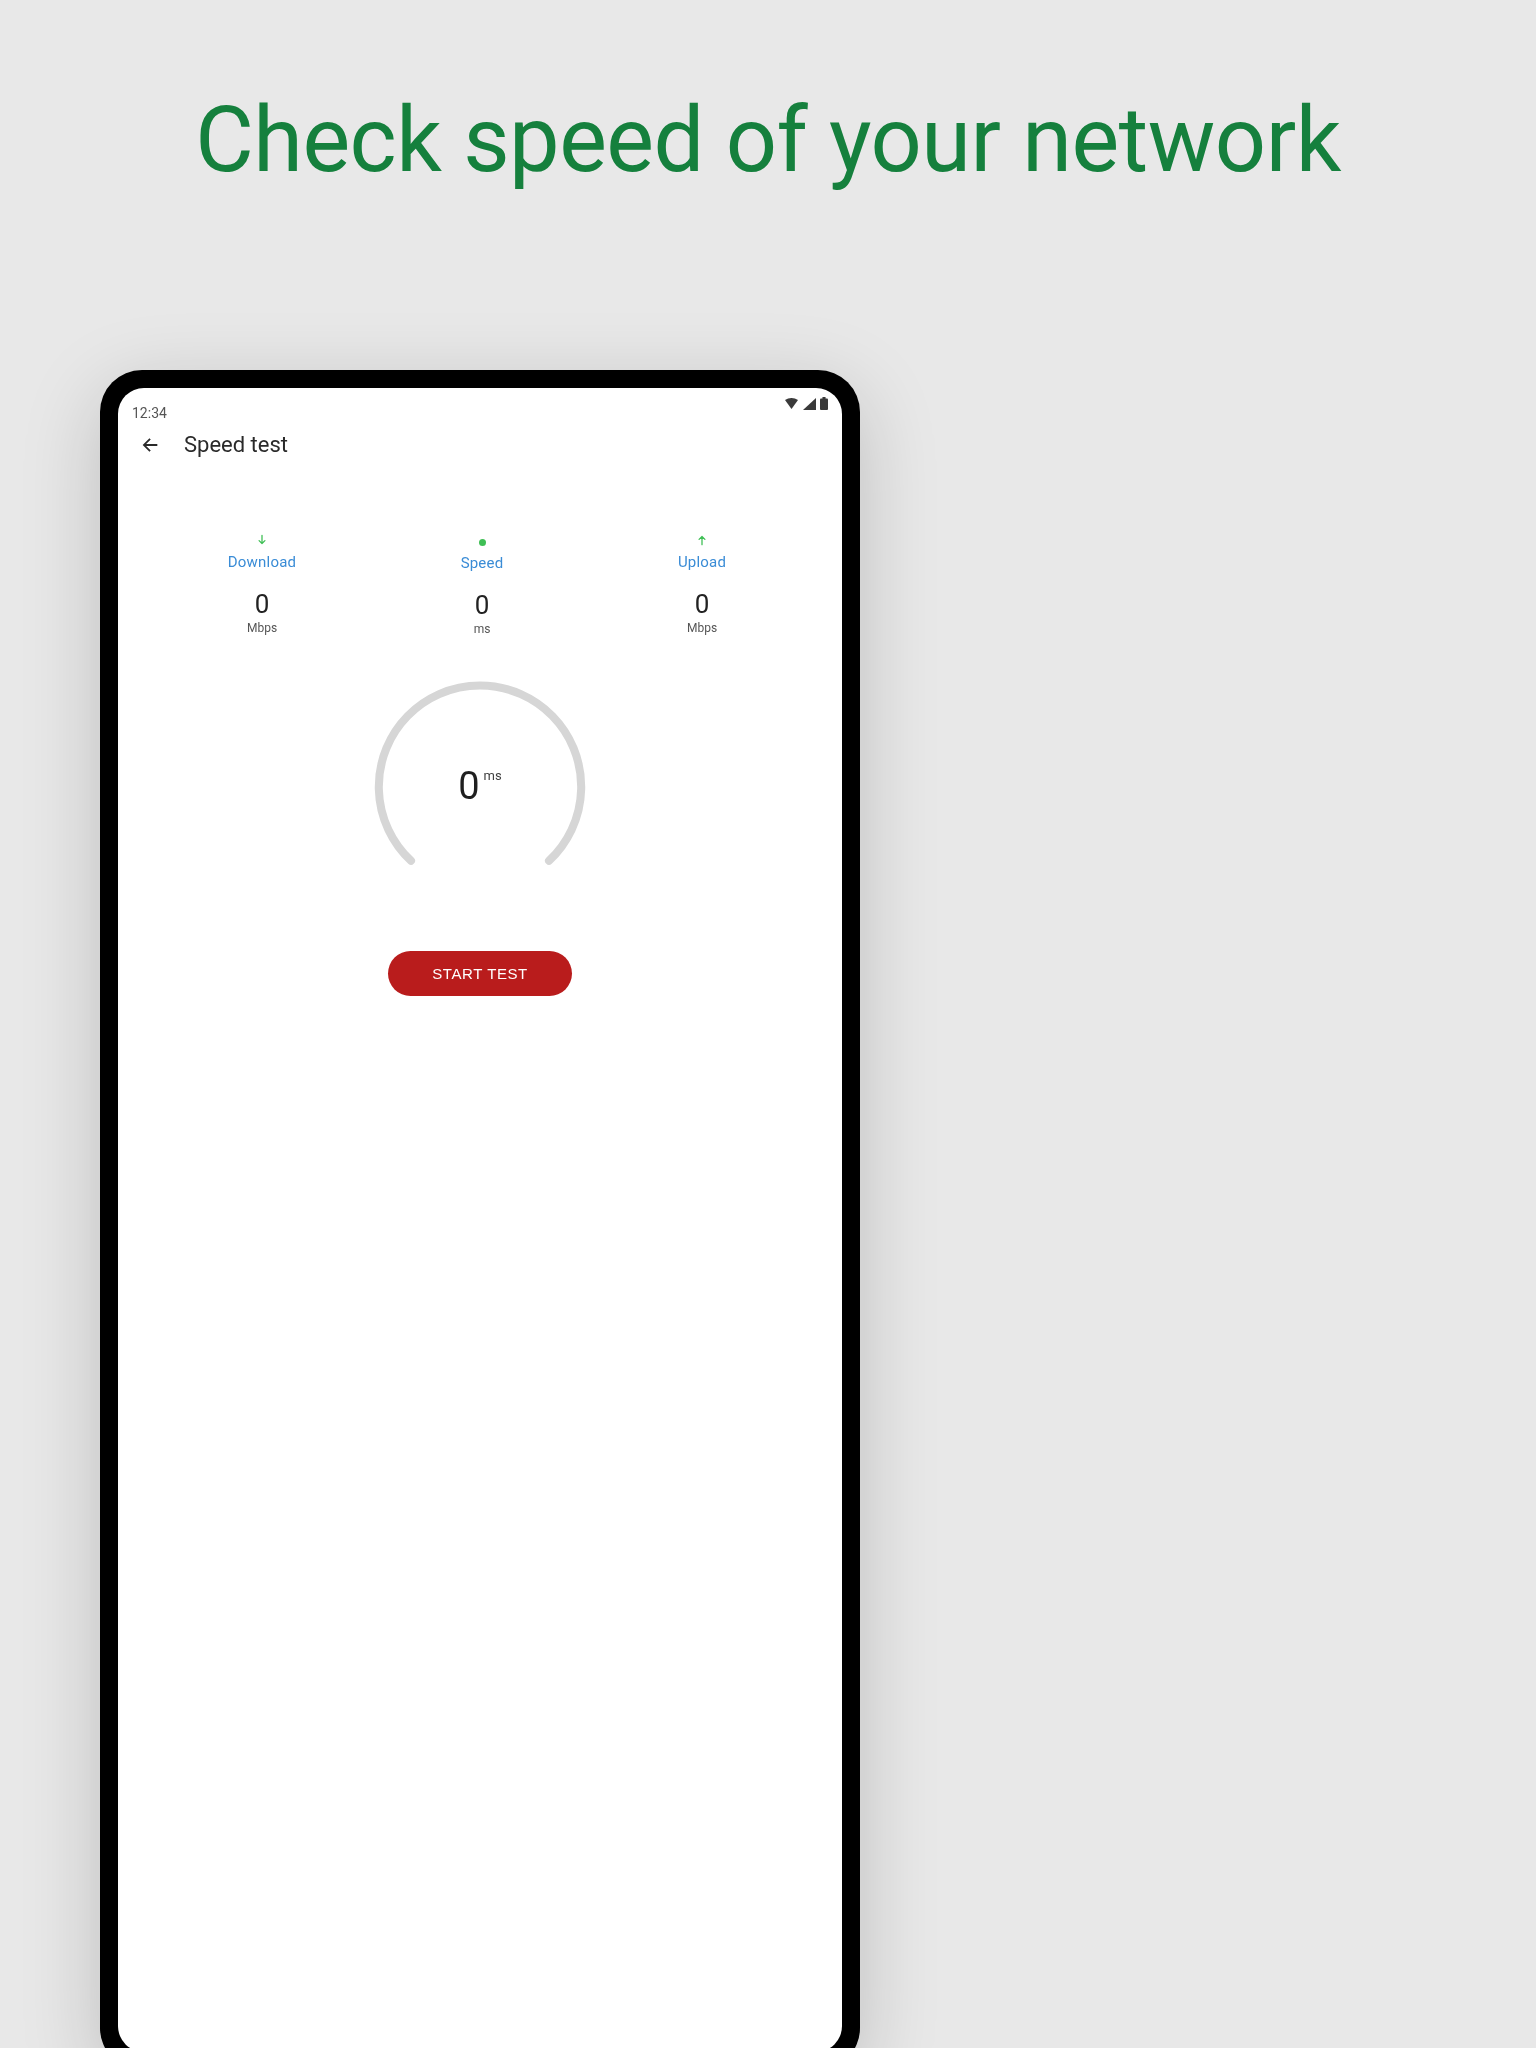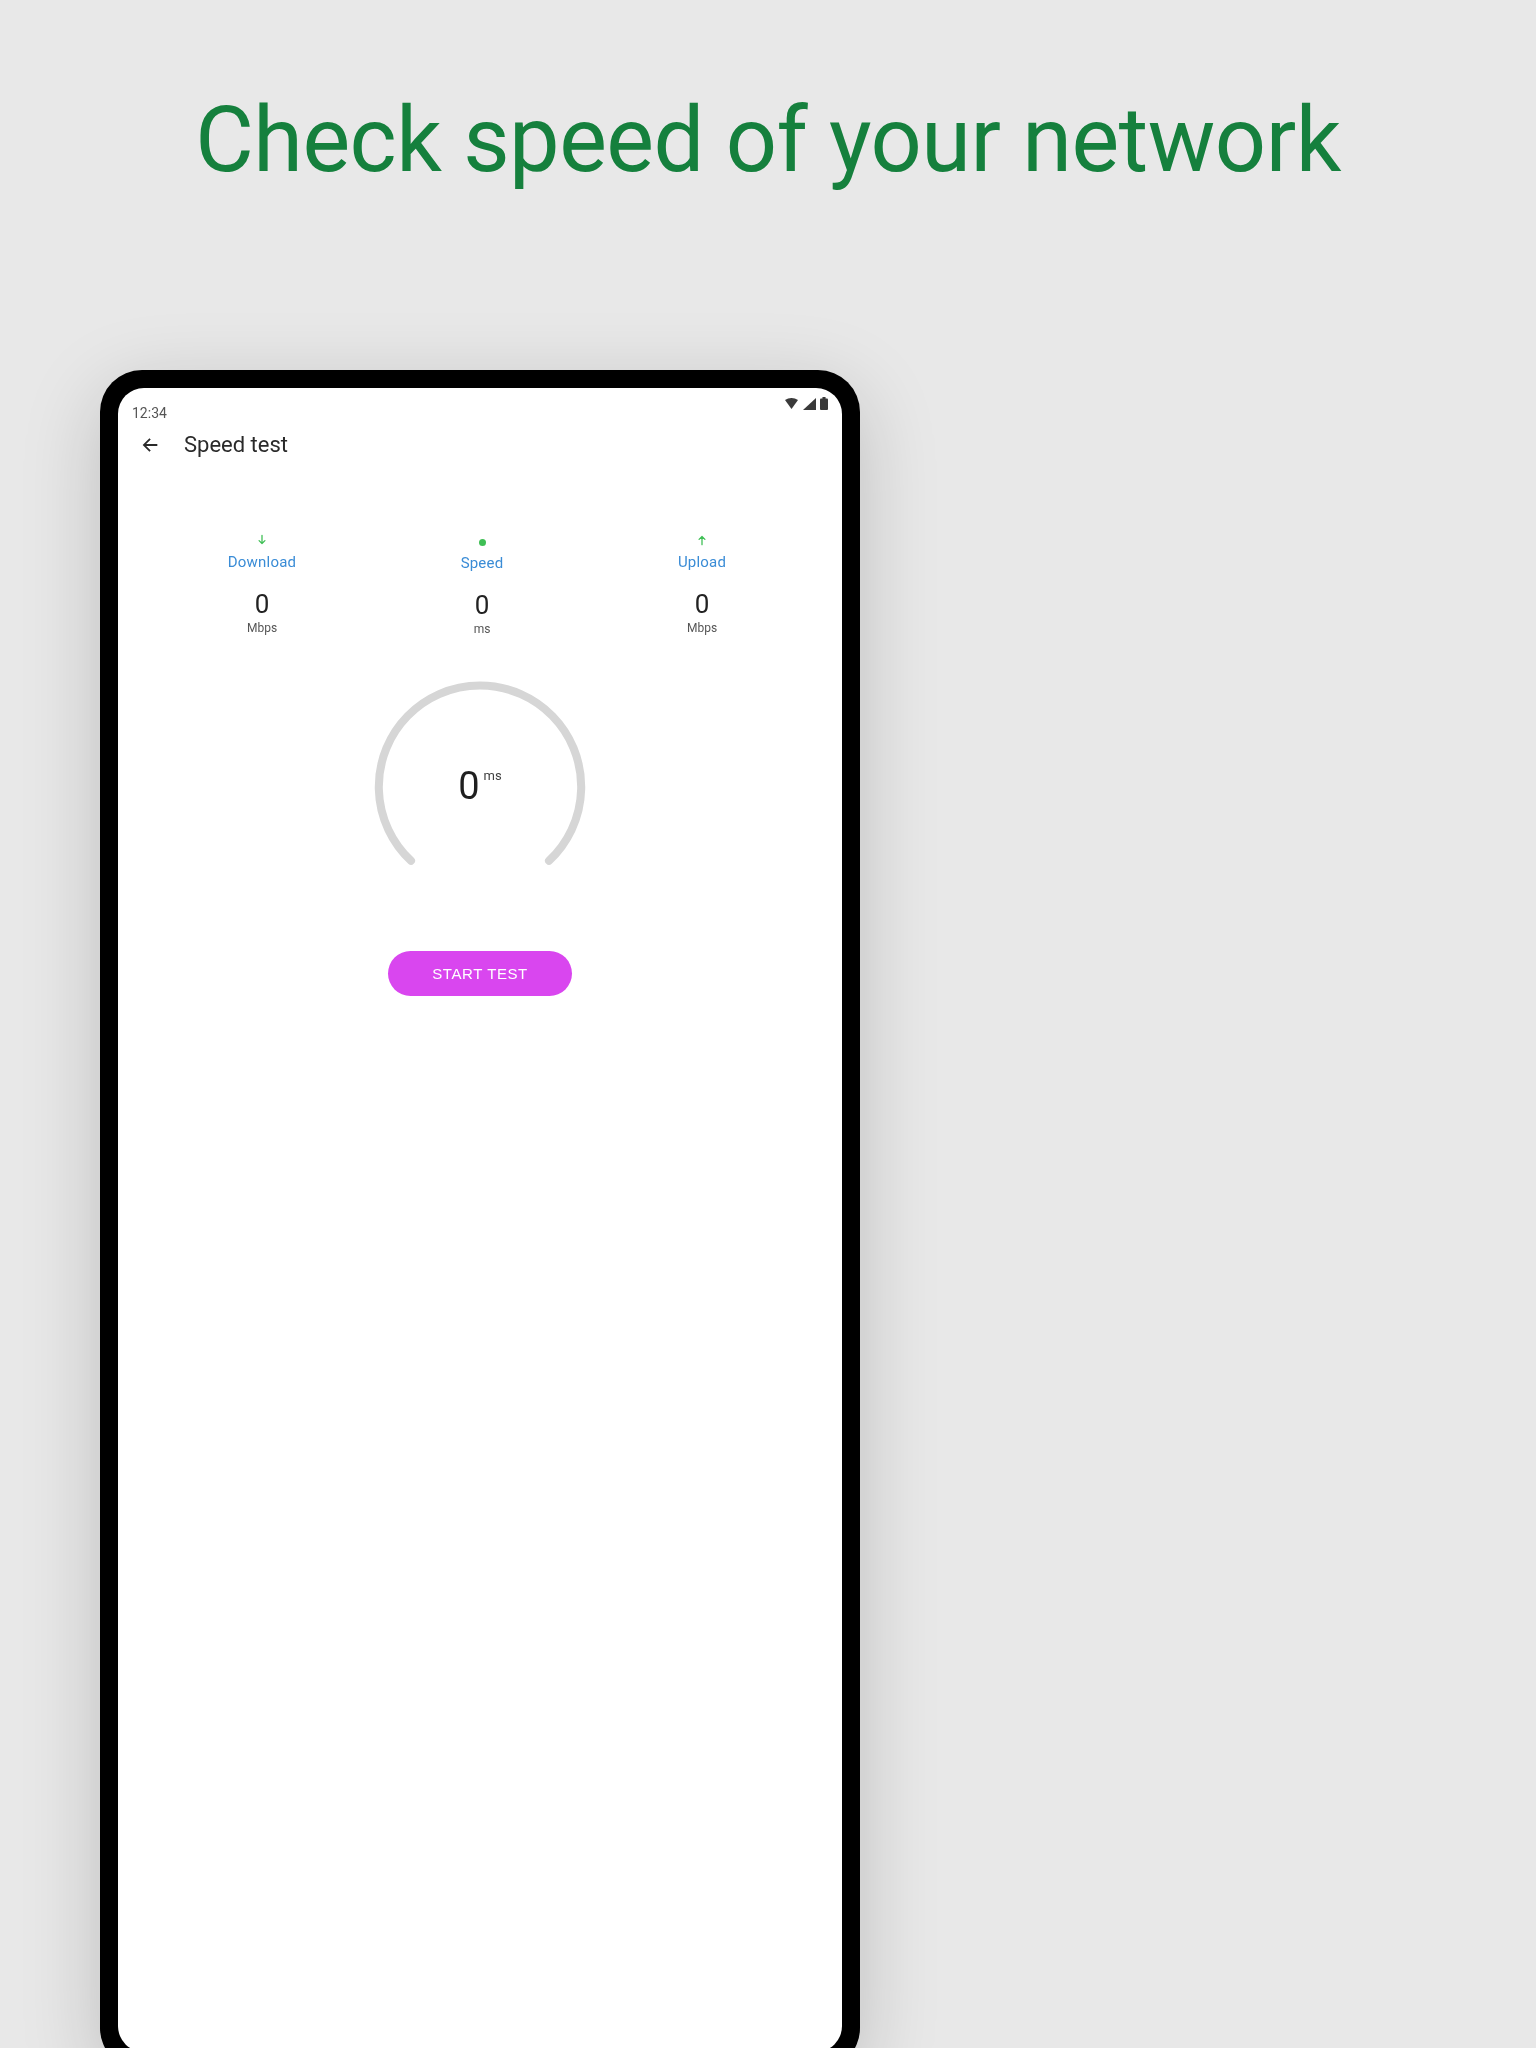--- a/index.html
+++ b/index.html
@@ -123,21 +123,21 @@
     color: #404040;
     margin-left: 4px;
     transform: translateY(-10px);
   }
   .start-row {
     display: flex;
     justify-content: center;
     margin-top: 50px;
   }
   .start-btn {
-    background: #d946ef;
+    background: #b91c1c;
     color: #fff;
     border: none;
     font-size: 15px;
     letter-spacing: 0.6px;
     font-weight: 500;
     padding: 14px 44px;
     border-radius: 26px;
     cursor: pointer;
   }
   .ping-dot {

